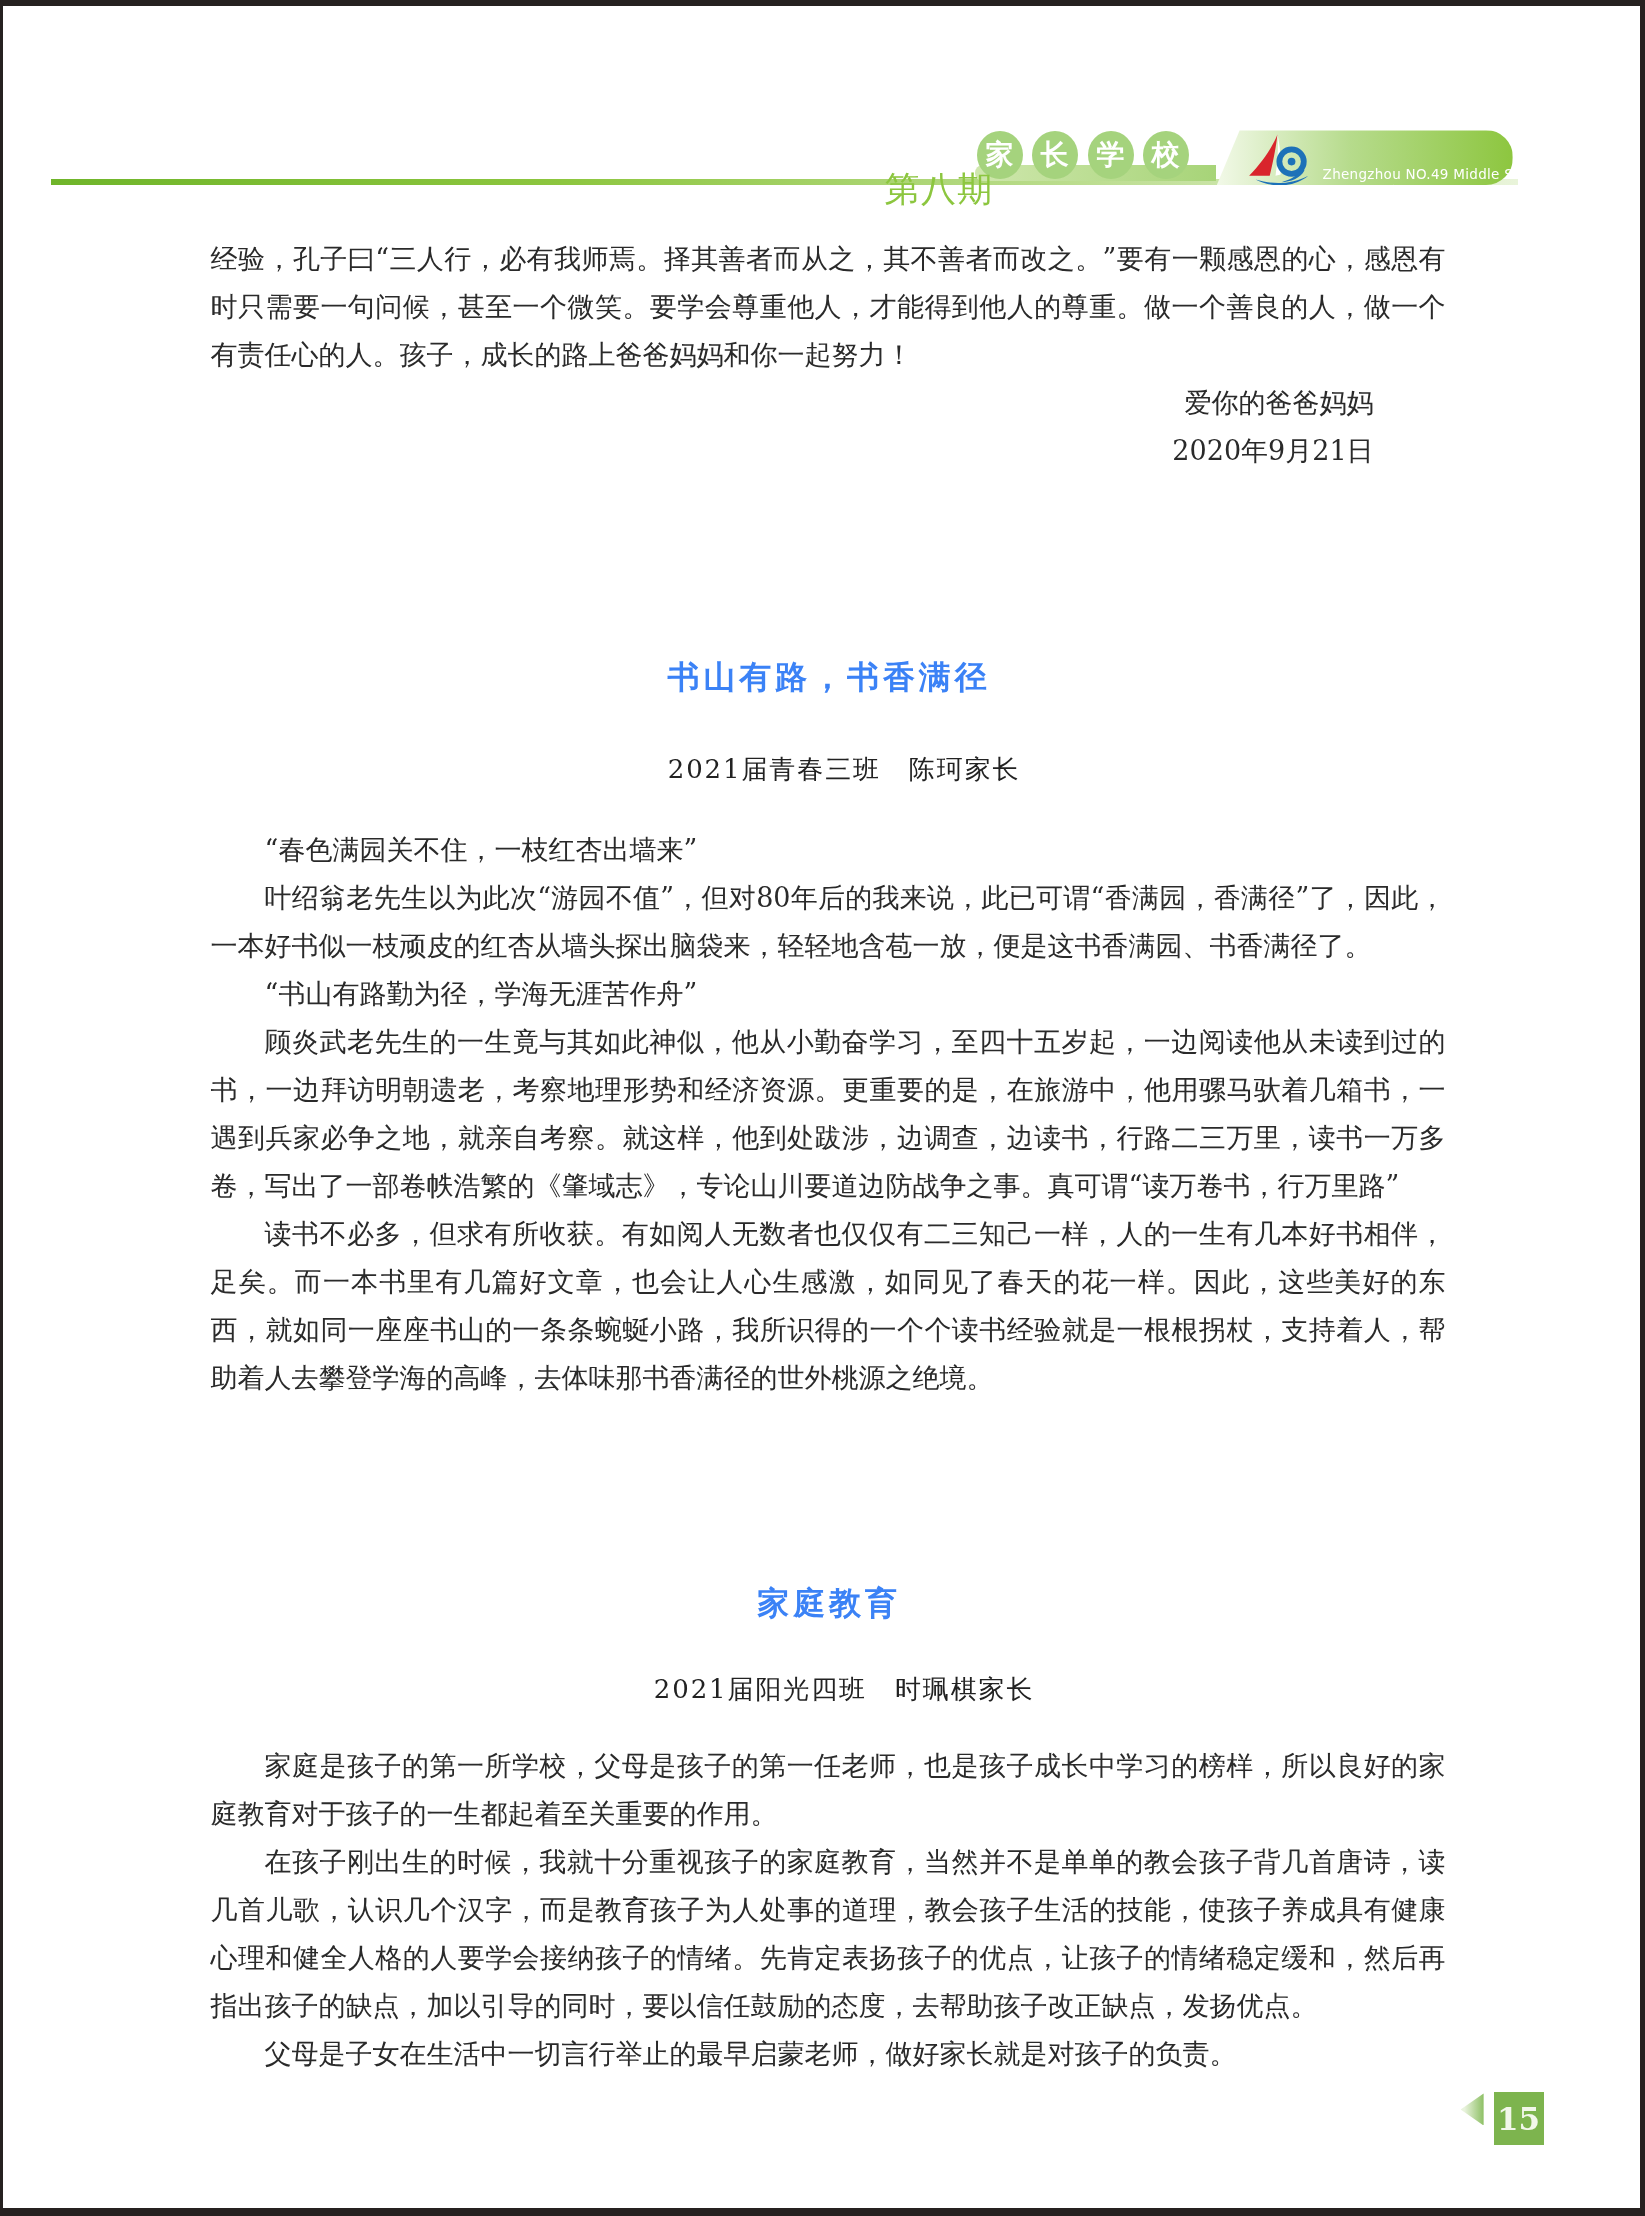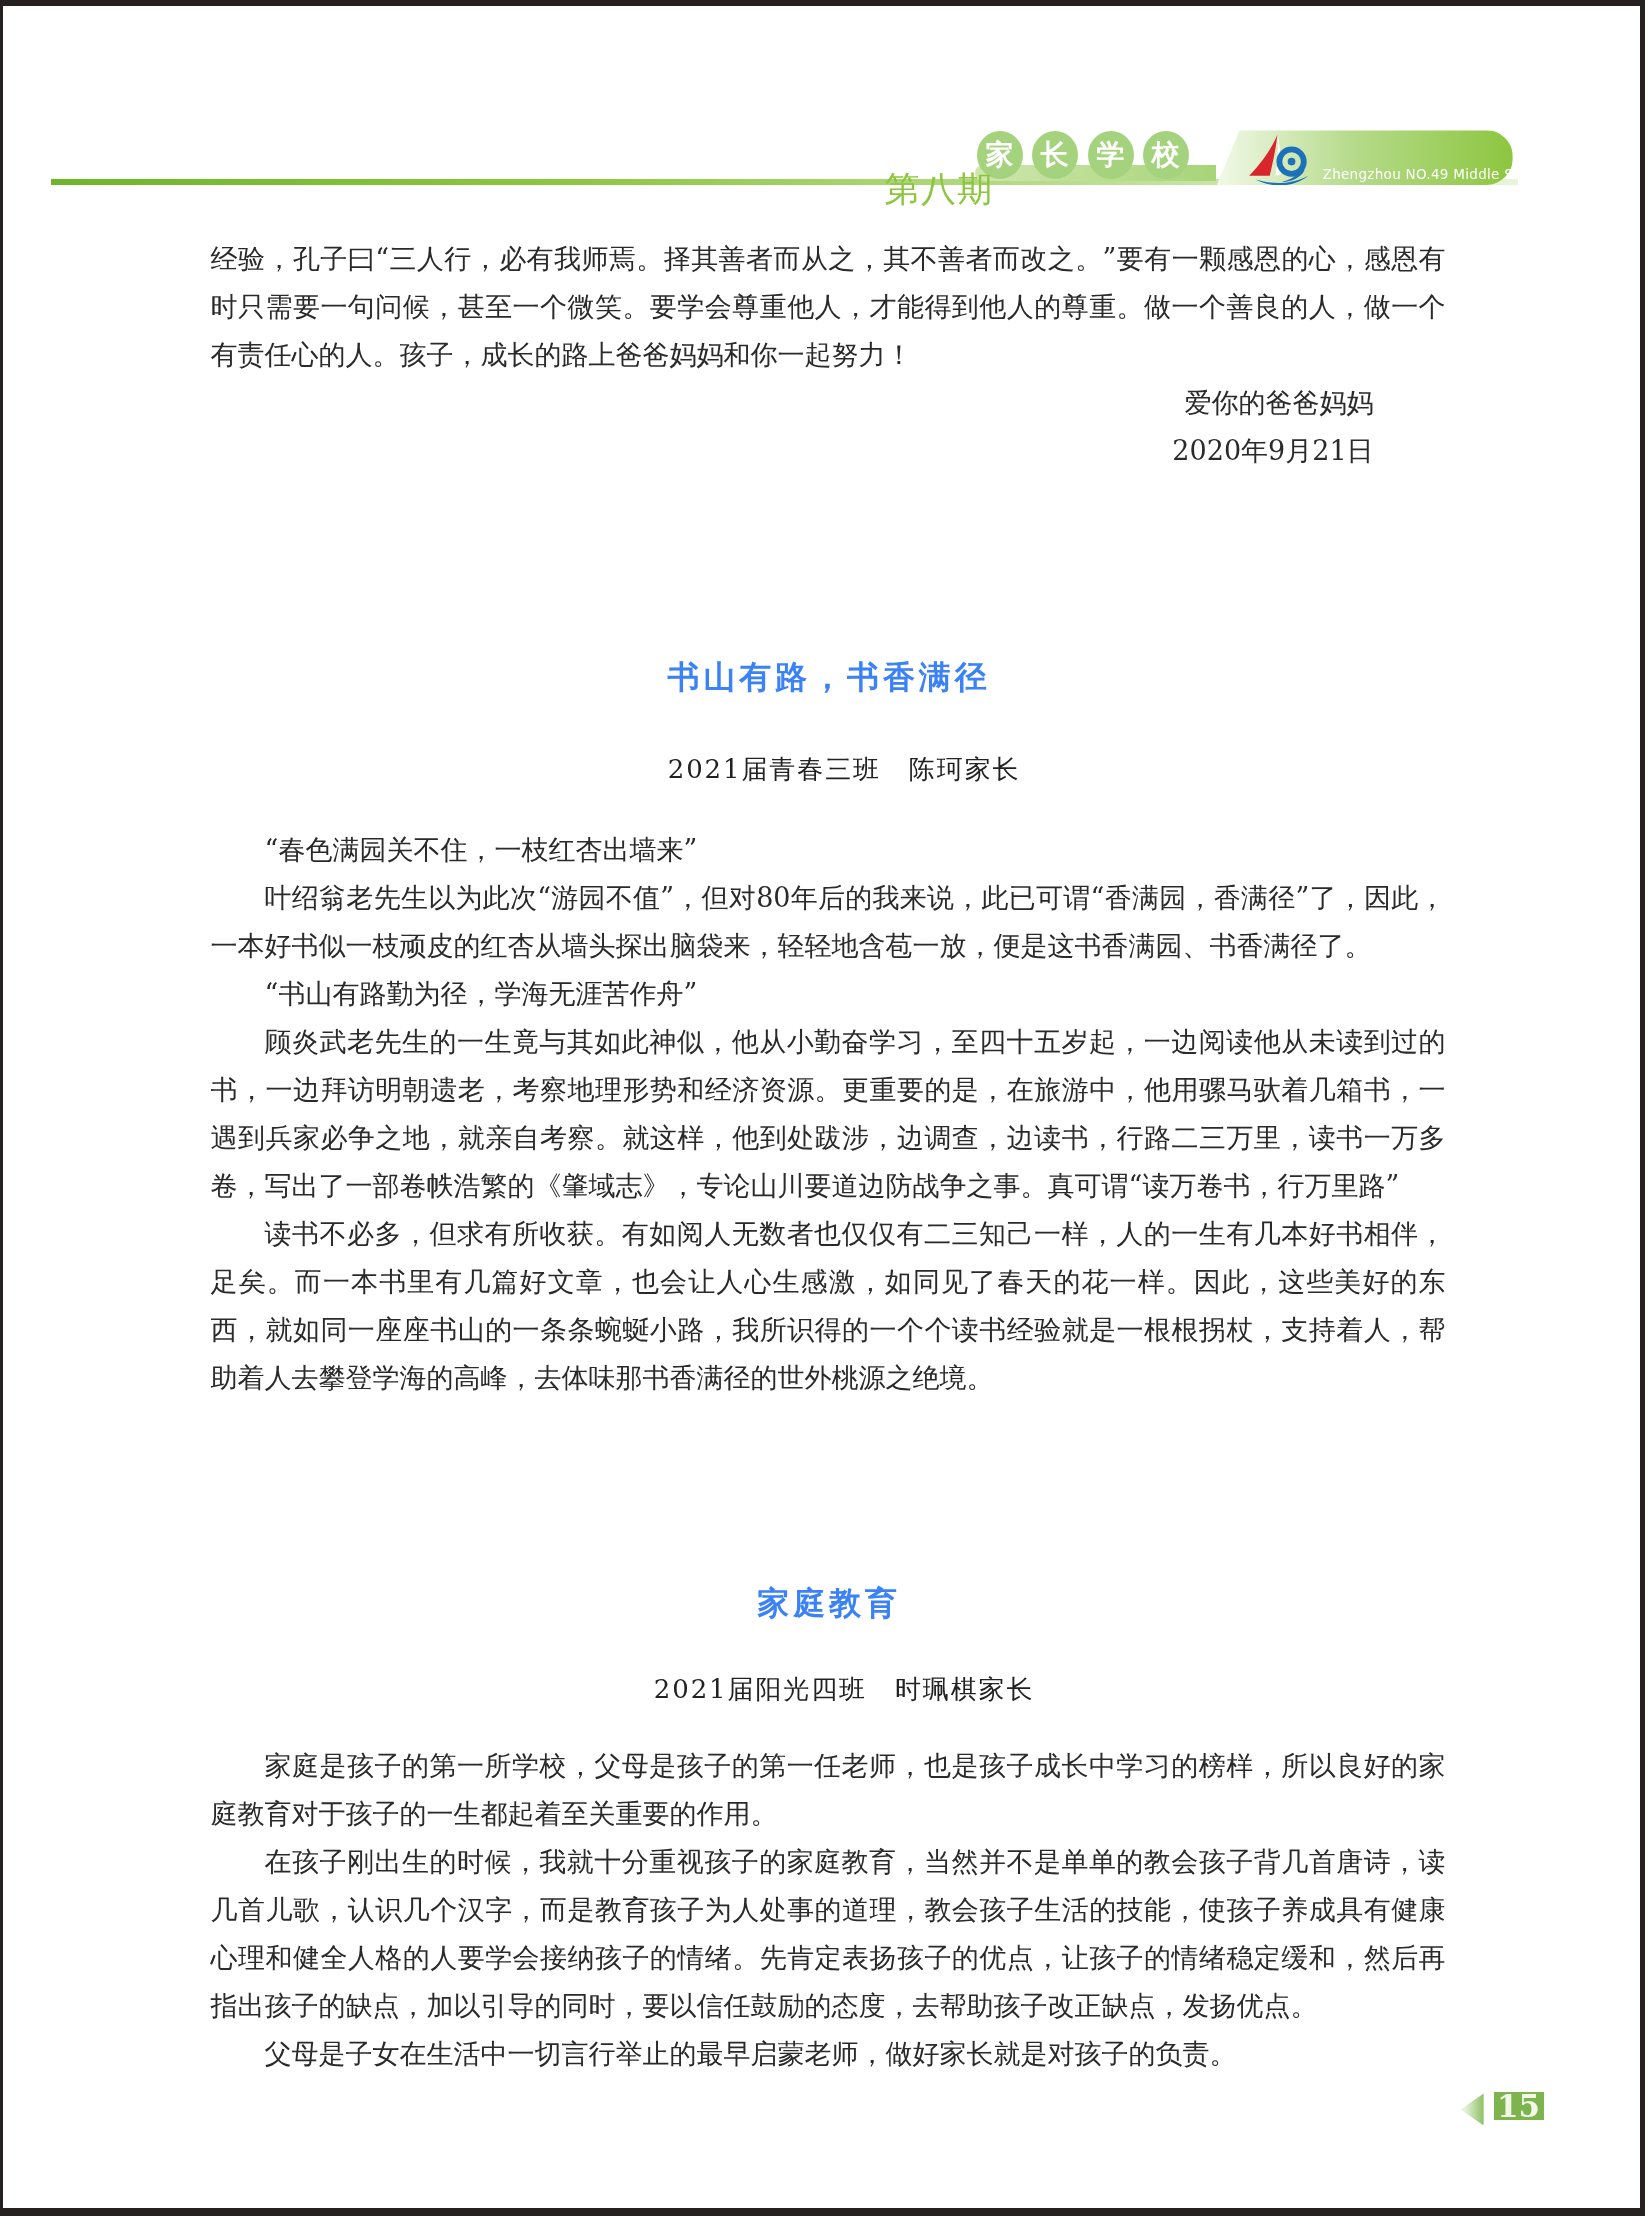--- a/index.html
+++ b/index.html
@@ -78,21 +78,21 @@
   .a2-byline{top:1650px;}
   .a1-body{position:absolute;left:208px;top:820px;width:1235px;}
   .a2-body{position:absolute;left:208px;top:1736px;width:1235px;}
   
   .page-arrow{
     position:absolute;left:1458px;top:2087px;width:23px;height:32px;
     background:linear-gradient(270deg,#8cbf63 0%,#e9f3dd 85%);
     clip-path:polygon(100% 0,100% 100%,0 50%);
   }
   .page-badge{
-    position:absolute;left:1491px;top:2086px;width:50px;height:28px;
+    position:absolute;left:1491px;top:2086px;width:50px;height:53px;
     background:#7db44e;display:flex;align-items:center;justify-content:center;
     font-family:"DejaVu Serif",serif;font-weight:700;font-size:31px;color:#f2f7ea;
   }
 </style>
 </head>
 <body>
 
 <div class="page">
 
   <div class="header-rule"></div>

